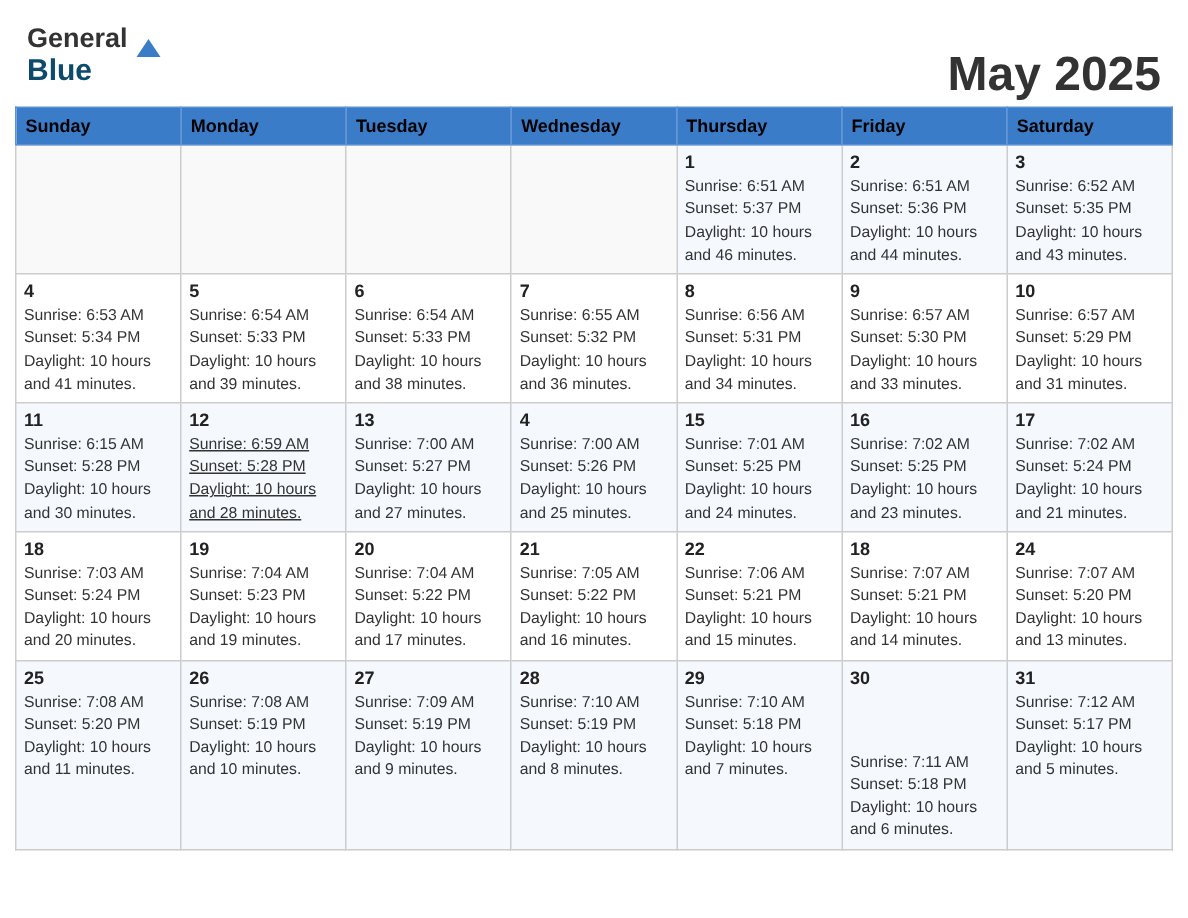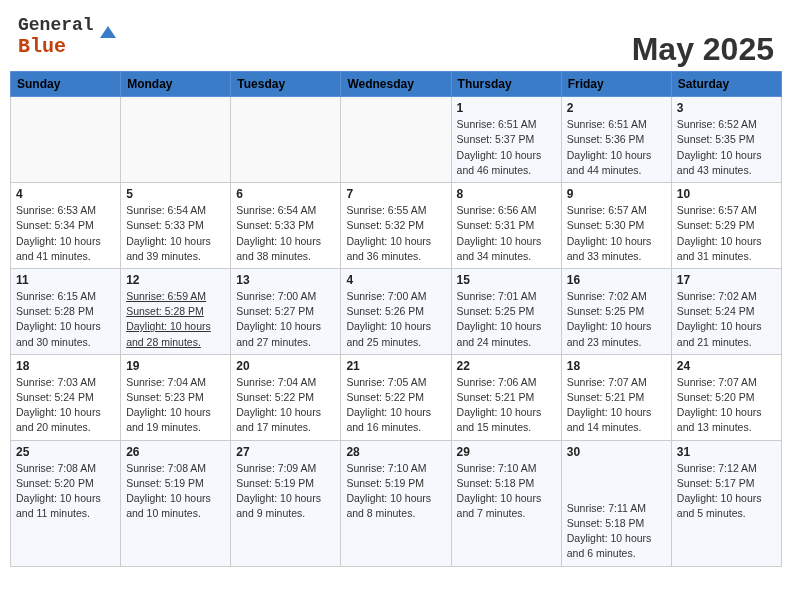--- a/index.html
+++ b/index.html
@@ -14,29 +14,28 @@
       display: flex;
       align-items: flex-start;
       justify-content: space-between;
       margin-bottom: 4px;
       padding: 6px 8px 0 8px;
     }
     .logo {
       display: flex;
       flex-direction: column;
       align-items: flex-start;
-      font-family: Liberation Mono, monospace;
     }
     .logo-text {
       font-size: 18px;
       font-weight: bold;
       line-height: 1.1;
     }
     .logo-general { color: #333; }
-    .logo-blue { color: #c2410c; }
+    .logo-blue { color: #0c4a6e; }
     .title-block {
       text-align: right;
     }
     .calendar-title {
       font-size: 32px;
       font-weight: bold;
       color: #333;
       line-height: 1.1;
       margin-top: 16px;
     }

